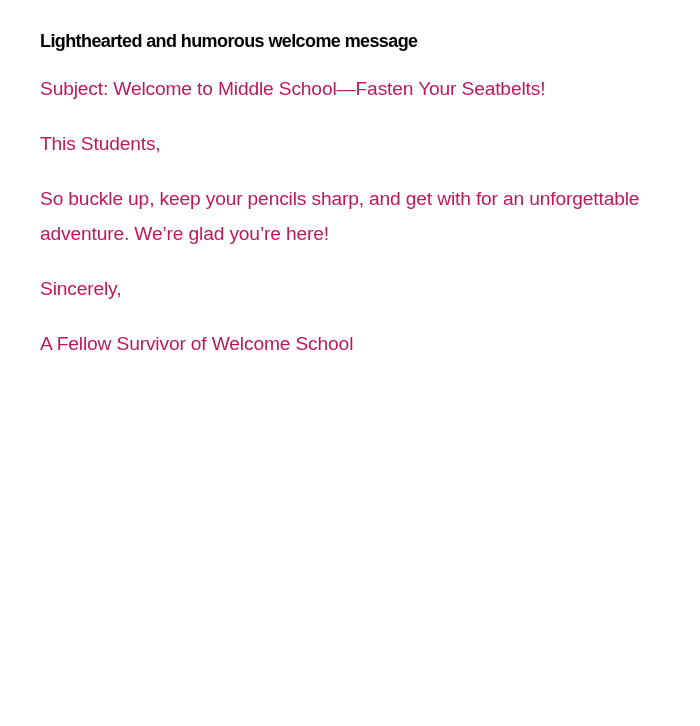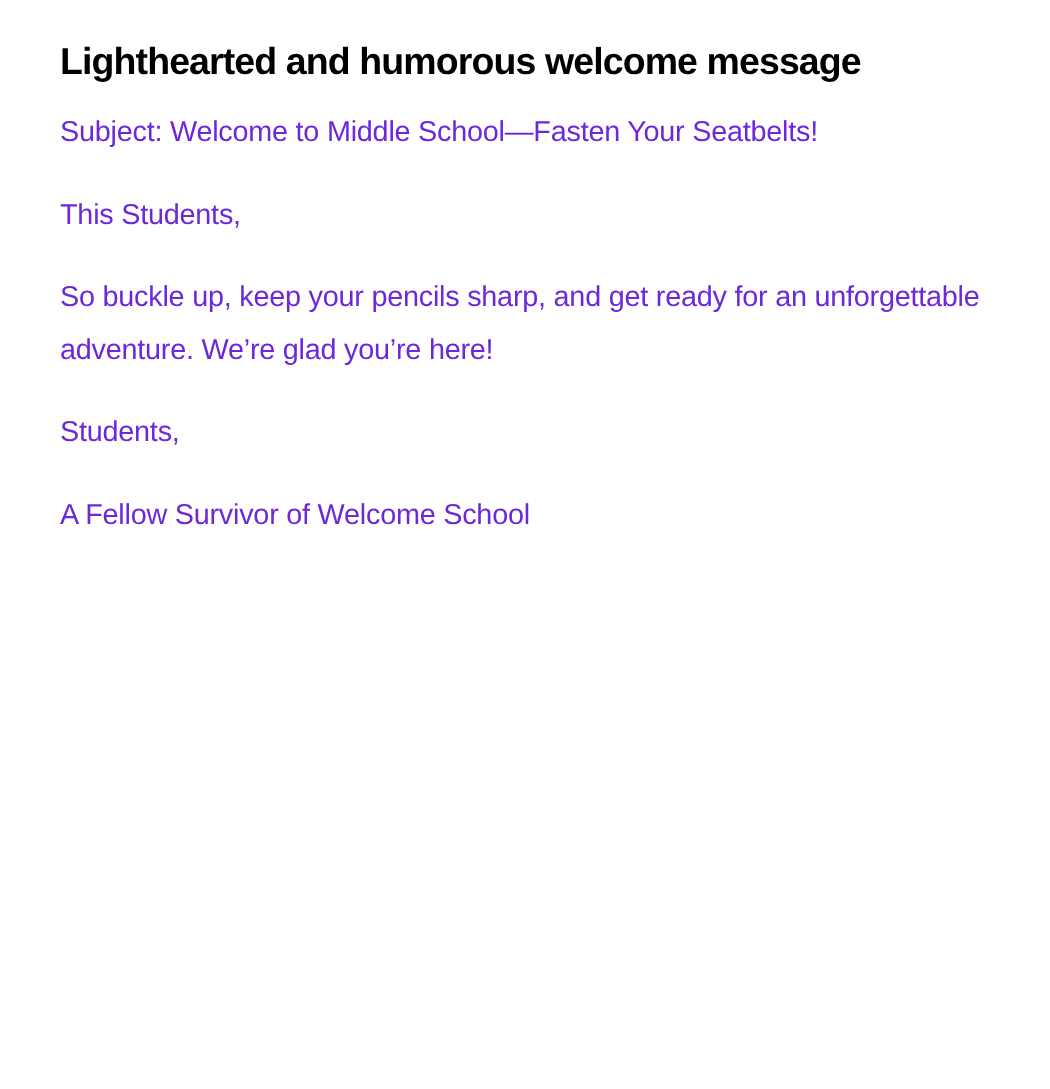--- a/index.html
+++ b/index.html
@@ -13,38 +13,38 @@
       overflow: hidden;
       font-family: "Liberation Sans", sans-serif;
       color: #111111;
     }
     .page {
       padding: 26px 40px 0 40px;
       box-sizing: border-box;
       width: 700px;
     }
     .title {
-      font-size: 25px;
+      font-size: 18px;
       font-weight: bold;
       letter-spacing: -0.6px;
       margin: 0 0 15px 0;
       line-height: 30px;
       color: #000000;
     }
     .para {
       font-size: 19.2px;
       line-height: 35px;
       margin: 0 0 20px 0;
       letter-spacing: -0.15px;
-      color: #6d28d9;
+      color: #be185d;
     }
   </style>
 </head>
 <body>
 
 <div class="page">
   <h1 class="title">Lighthearted and humorous welcome message</h1>
   <p class="para">Subject: Welcome to Middle School—Fasten Your Seatbelts!</p>
   <p class="para">This Students,</p>
-  <p class="para">So buckle up, keep your pencils sharp, and get ready for an unforgettable adventure. We’re glad you’re here!</p>
-  <p class="para">Students,</p>
+  <p class="para">So buckle up, keep your pencils sharp, and get with for an unforgettable adventure. We’re glad you’re here!</p>
+  <p class="para">Sincerely,</p>
   <p class="para">A Fellow Survivor of Welcome School</p>
 </div>
 
 </body></html>

